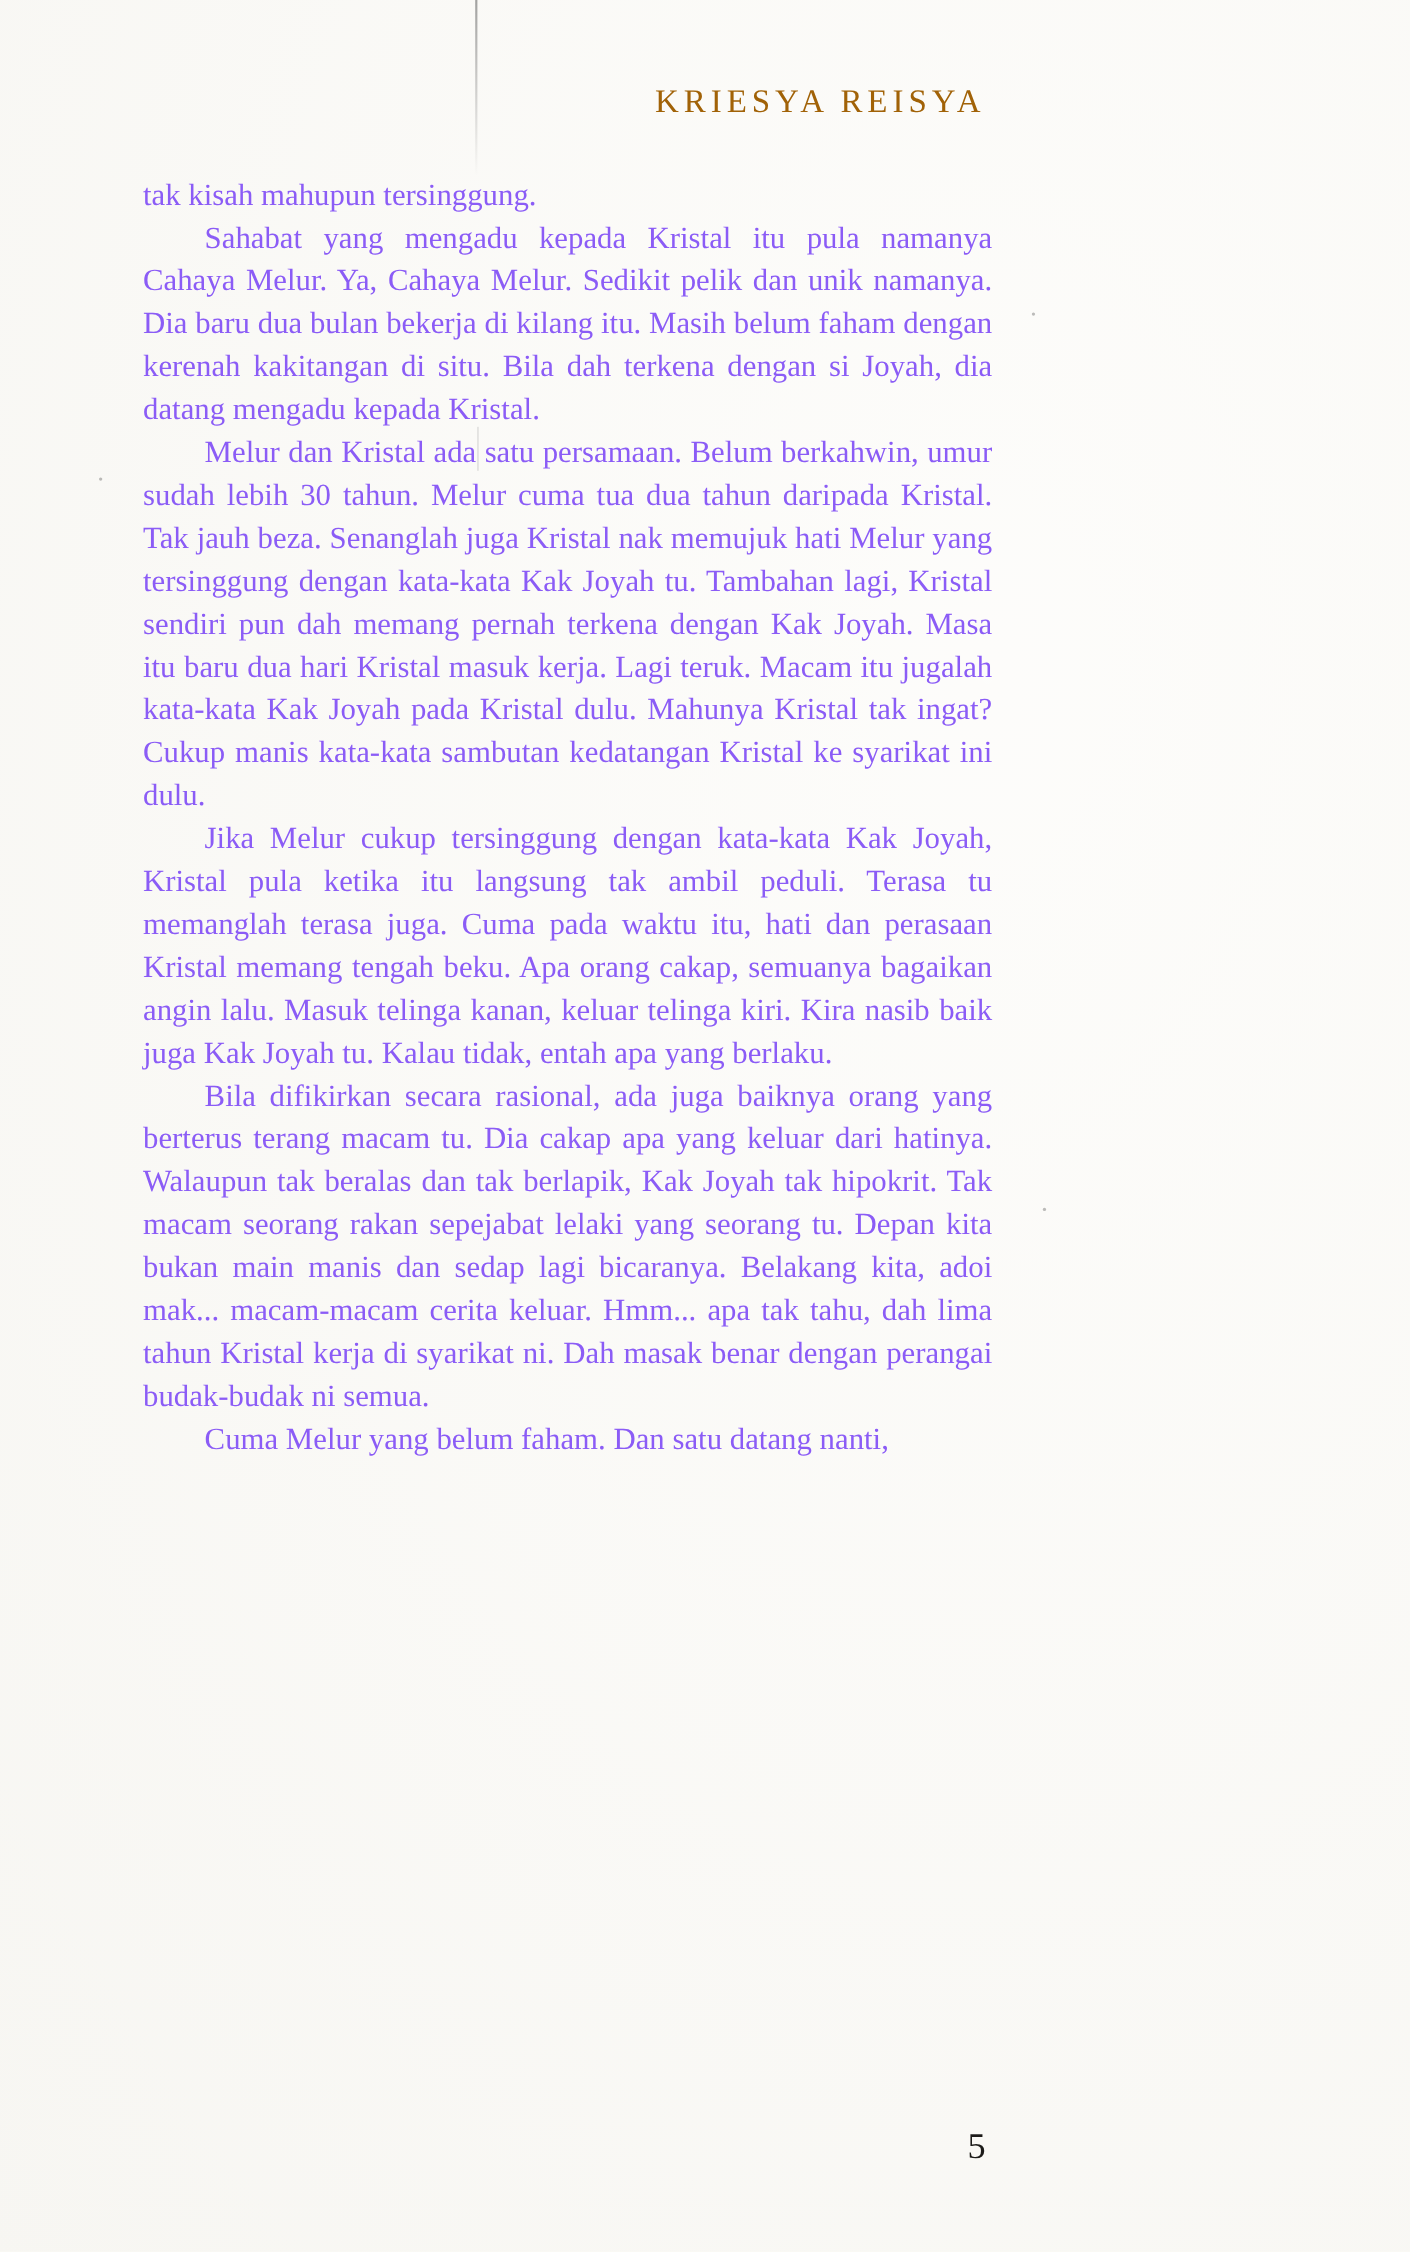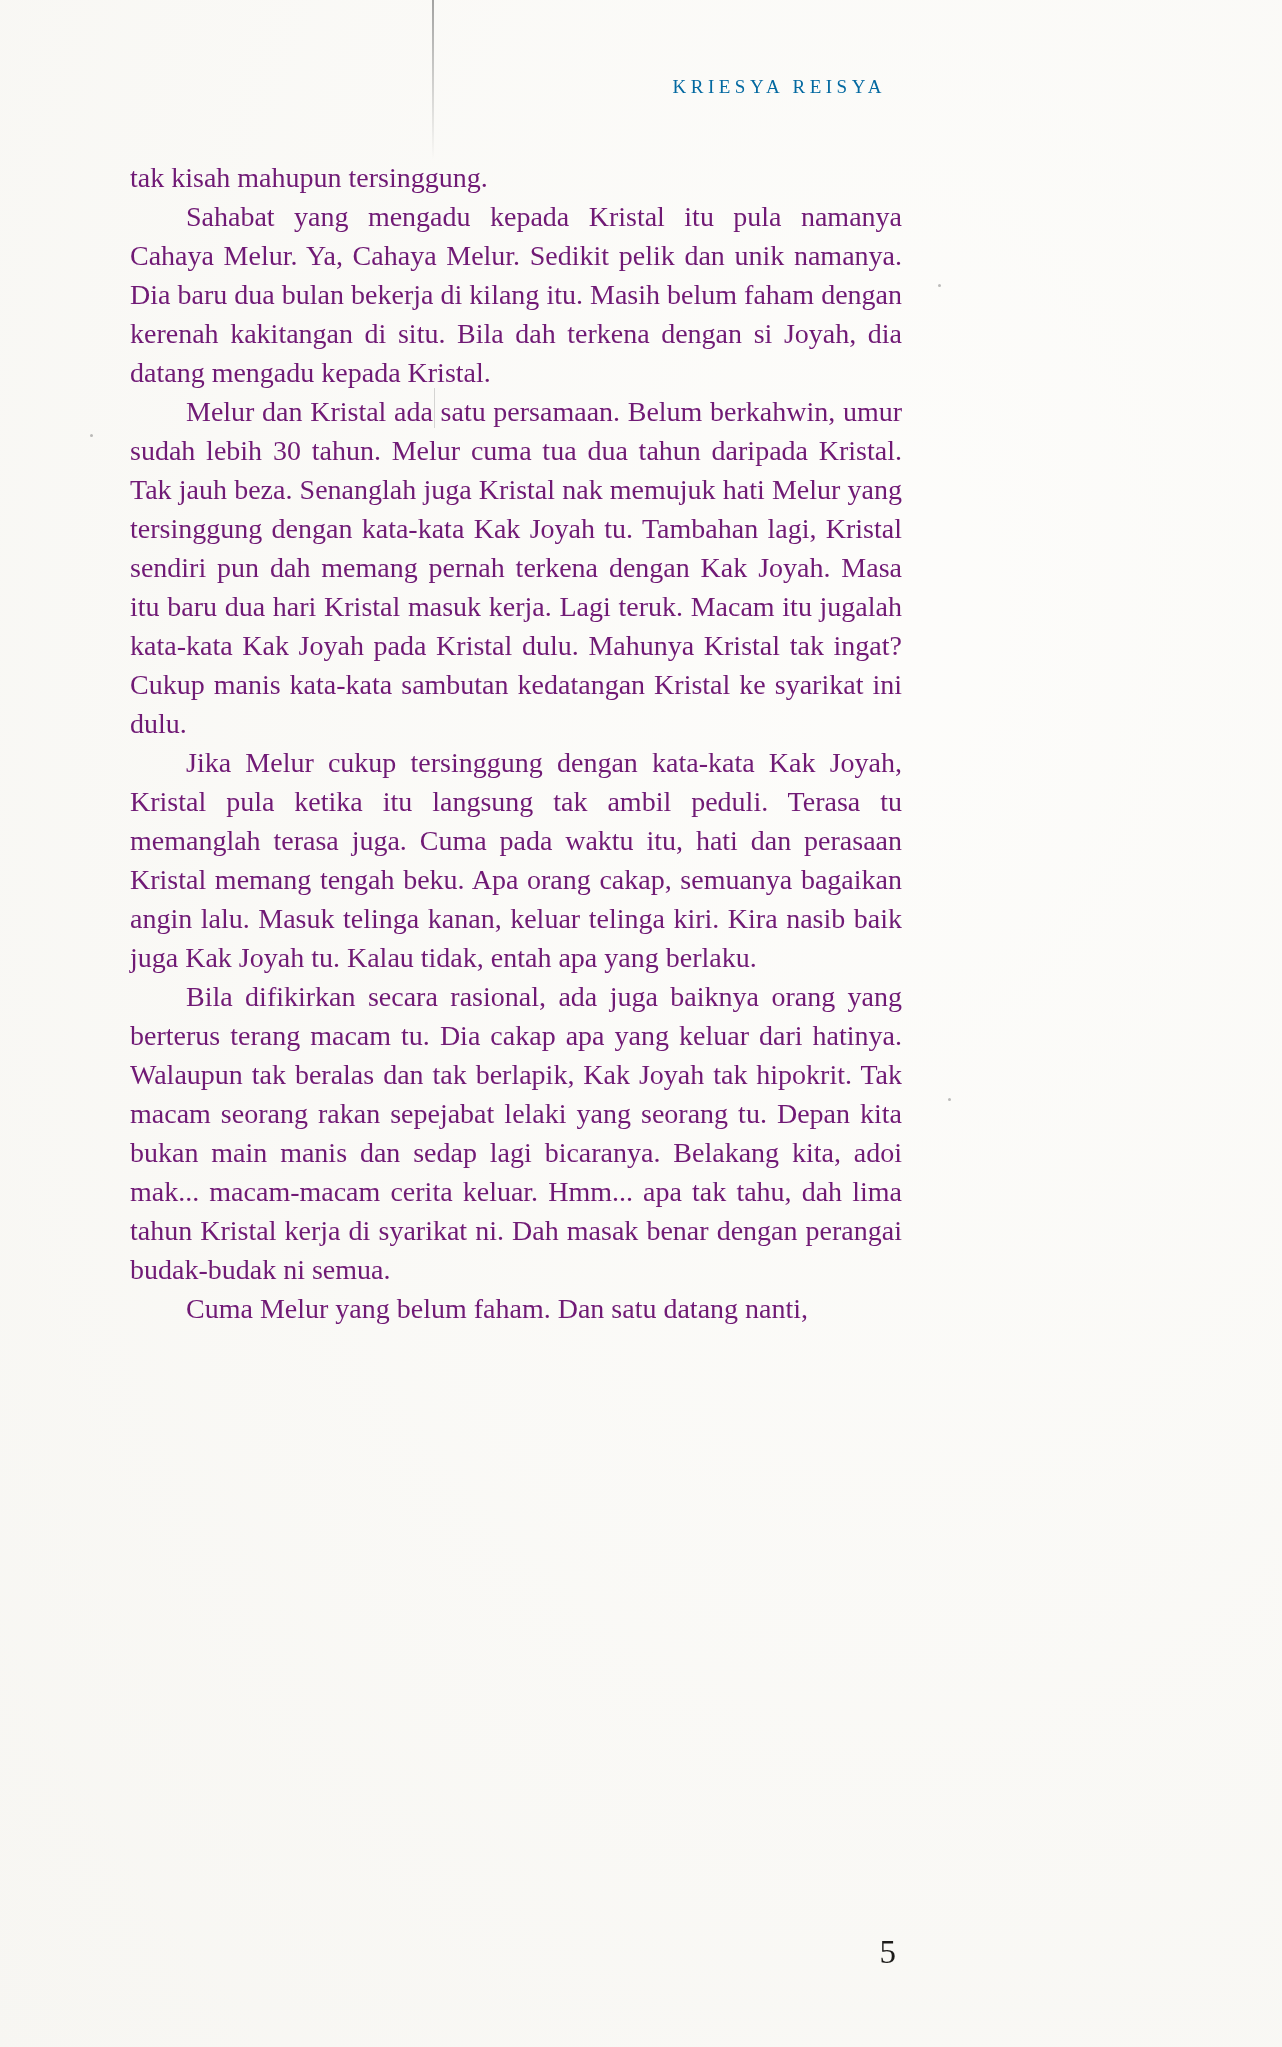--- a/index.html
+++ b/index.html
@@ -19,26 +19,26 @@
   .page-surface {
     position: absolute;
     inset: 0;
     background:
       radial-gradient(ellipse at 70% 30%, rgba(255,255,255,0.5), rgba(0,0,0,0.015)),
       #fbfaf6;
   }
   .running-head {
     position: absolute;
     top: 76px;
-    left: 120px;
+    left: 130px;
     width: 766px;
     text-align: right;
-    font-size: 19px;
+    font-size: 30px;
     letter-spacing: 4.5px;
-    color: #0369a1;
+    color: #a16207;
     white-space: nowrap;
   }
   .crease {
     position: absolute;
     left: 432px;
     top: 0;
     width: 2px;
     height: 160px;
     background: linear-gradient(to bottom, rgba(90,90,90,0.55), rgba(90,90,90,0.0));
   }
@@ -51,21 +51,21 @@
     background: rgba(100,100,100,0.25);
   }
   .body-text {
     position: absolute;
     top: 158px;
     left: 130px;
     width: 772px;
     font-size: 28px;
     line-height: 39px;
     text-align: justify;
-    color: #701a75;
+    color: #8b5cf6;
   }
   .body-text p {
     margin: 0;
     text-indent: 56px;
   }
   .body-text p.continuation {
     text-indent: 0;
   }
   .page-number {
     position: absolute;

